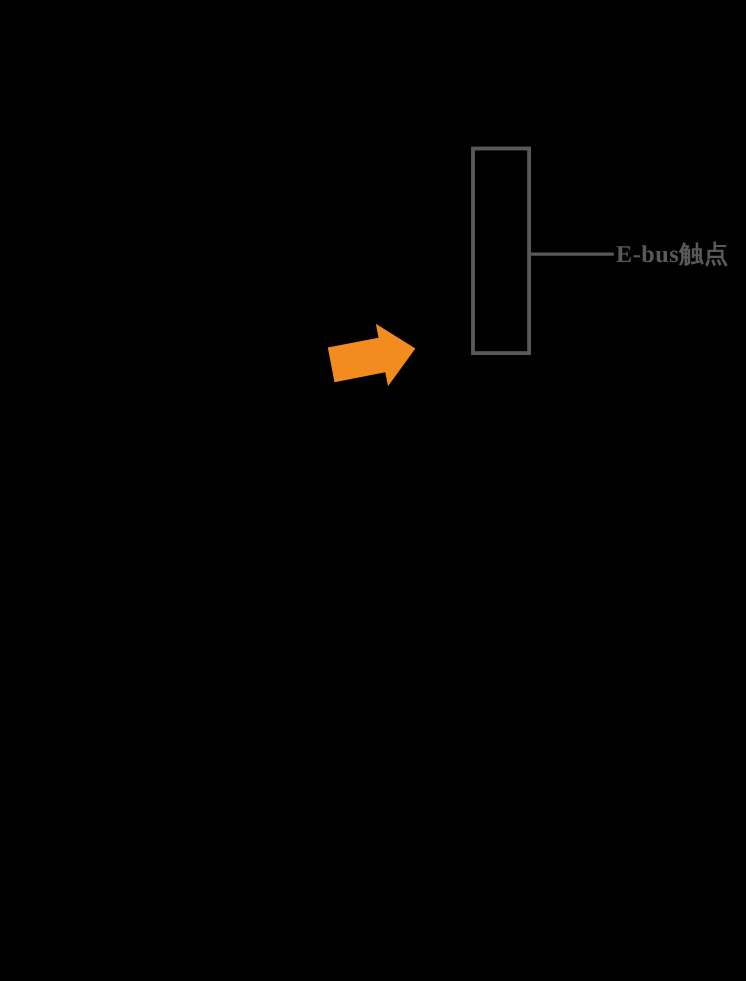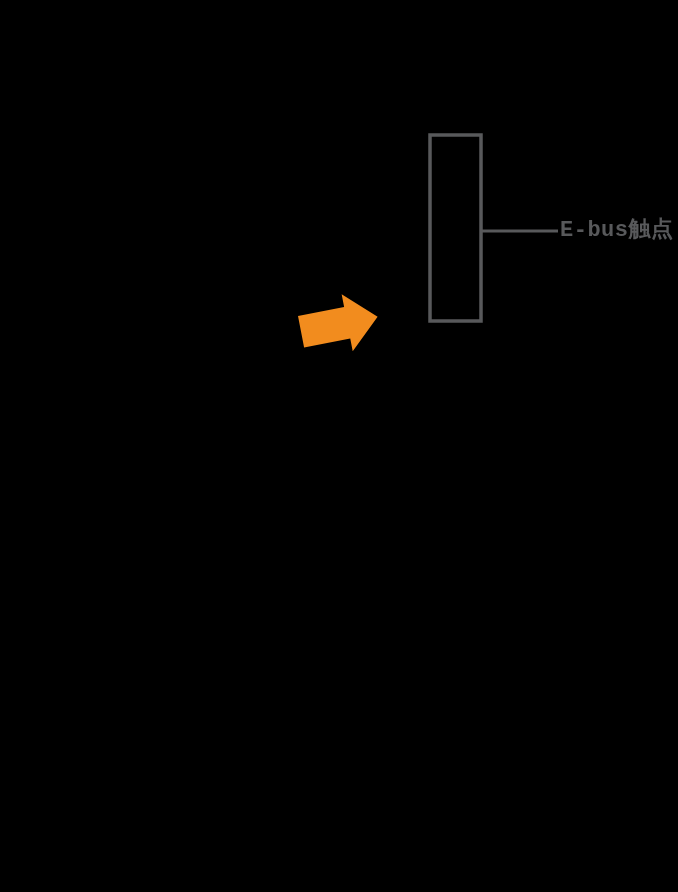--- a/index.html
+++ b/index.html
@@ -6,21 +6,21 @@
     margin: 0;
     padding: 0;
     background: #000;
   }
   .canvas {
     position: relative;
     width: 678px;
     height: 892px;
     background: var(--color-background, #000);
     overflow: hidden;
-    font-family: Liberation Mono, monospace;
+    font-family: Liberation Serif, serif;
   }
   .canvas svg {
     position: absolute;
     left: 0;
     top: 0;
     display: block;
   }
   .outline-rect {
     fill: none;
     stroke: var(--color-outline, #58595B);

